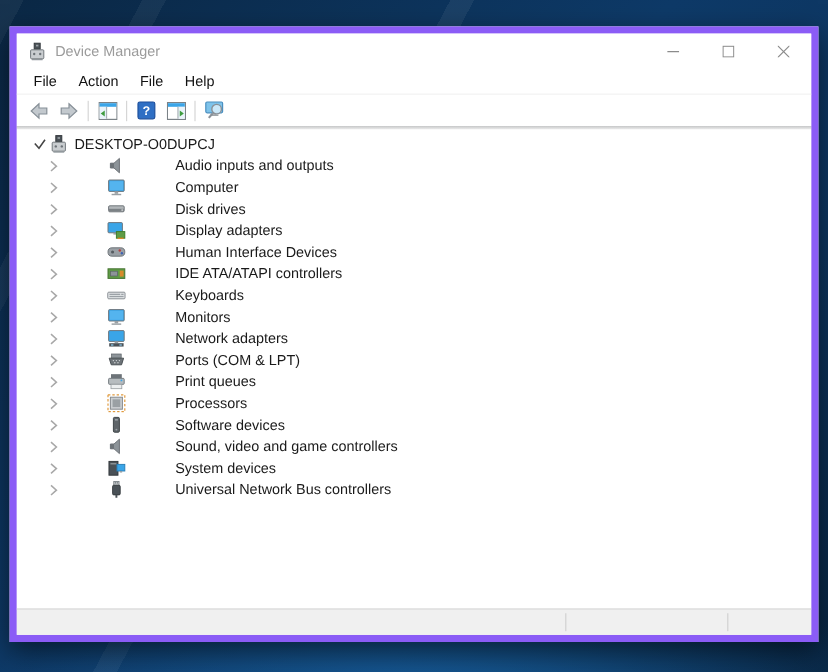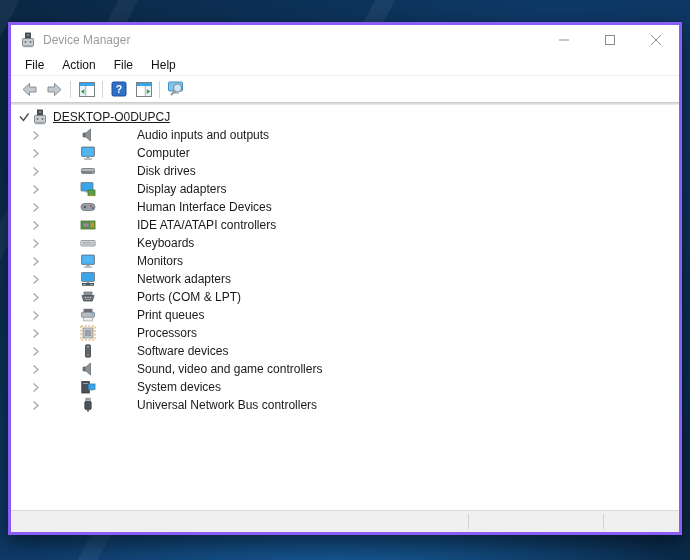--- a/index.html
+++ b/index.html
@@ -11,21 +11,21 @@
     position:absolute; inset:0;
     background:
       radial-gradient(90% 55% at 52% 108%, rgba(32,130,210,.55), rgba(32,130,210,0) 60%),
       linear-gradient(118deg, rgba(255,255,255,.05) 0 2%, rgba(255,255,255,0) 2% 12%, rgba(255,255,255,.05) 12% 14%, rgba(255,255,255,0) 14% 38%, rgba(255,255,255,.06) 38% 40%, rgba(255,255,255,0) 40%),
       linear-gradient(135deg, #0b2845 0%, #0e3a68 45%, #0d3560 70%, #092643 100%);
   }
 
   
   .window {
     position:absolute; left:8px; top:22px; width:674px; height:513px;
-    background:#fff; border:3px solid #8b5cf6;
+    background:#fff; border:6px solid #8b5cf6;
     box-shadow:0 8px 22px rgba(0,0,0,.55);
     display:flex; flex-direction:column;
   }
 
   .titlebar { height:30px; flex:0 0 auto; display:flex; align-items:center; padding-left:9px; background:#fff; }
   .app-icon { width:16px; height:16px; margin-right:7px; flex:0 0 auto; }
   .title { font-size:12px; color:#9b9b9b; }
   .caption-group { margin-left:auto; display:flex; height:100%; }
   .cap-btn { width:46px; height:100%; display:flex; align-items:center; justify-content:center; }
 
@@ -33,22 +33,22 @@
   .menu-item { padding:0 9px; height:100%; display:flex; align-items:center; cursor:default; }
 
   .toolbar { height:26px; flex:0 0 auto; display:flex; align-items:center; padding-left:6px; background:#fff; }
   .tb-btn { width:25px; height:22px; display:flex; align-items:center; justify-content:center; }
   .tb-sep { width:1px; height:17px; background:#d6d6d6; margin:0 3px; }
   .rebar-edge { height:3px; flex:0 0 auto; background:linear-gradient(#c6c7c8, #efefef); }
 
   .content { flex:1 1 auto; background:#fff; overflow:hidden; padding-top:3px; }
 
   .tree-row { height:18px; display:flex; align-items:center; font-size:12px; color:#1a1a1a; white-space:nowrap; }
-  .tree-row.depth0 { padding-left:6px;text-decoration:underline; }
-  .tree-row.depth1 { padding-left:18px;gap:36px; }
+  .tree-row.depth0 { padding-left:12px; }
+  .tree-row.depth1 { padding-left:24px;gap:36px; }
   .chevron { width:13px; height:13px; flex:0 0 auto; display:flex; align-items:center; justify-content:center; margin-right:2px; }
   .tree-icon { width:16px; height:16px; flex:0 0 auto; margin-right:5px; display:flex; align-items:center; justify-content:center; }
   .tree-label { line-height:18px; }
 
   .statusbar { height:22px; flex:0 0 auto; background:#f0f0f0; border-top:1px solid #dadada; position:relative; }
   .sb-sep { position:absolute; top:3px; bottom:3px; width:1px; background:#d2d2d2; }
   .sb-sep.s1 { left:457px; } .sb-sep.s2 { left:592px; }
   .sb-section { position:absolute; top:0; bottom:0; }
 
   svg { display:block; }

